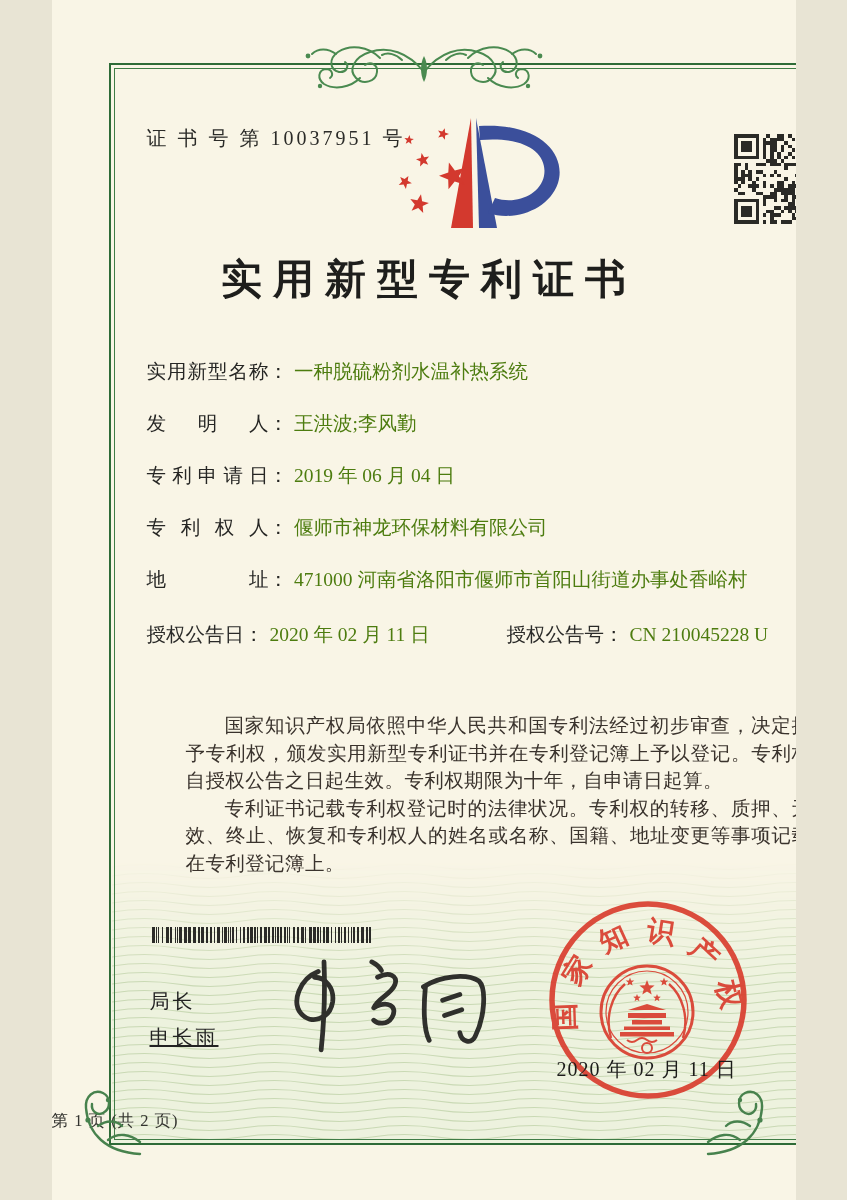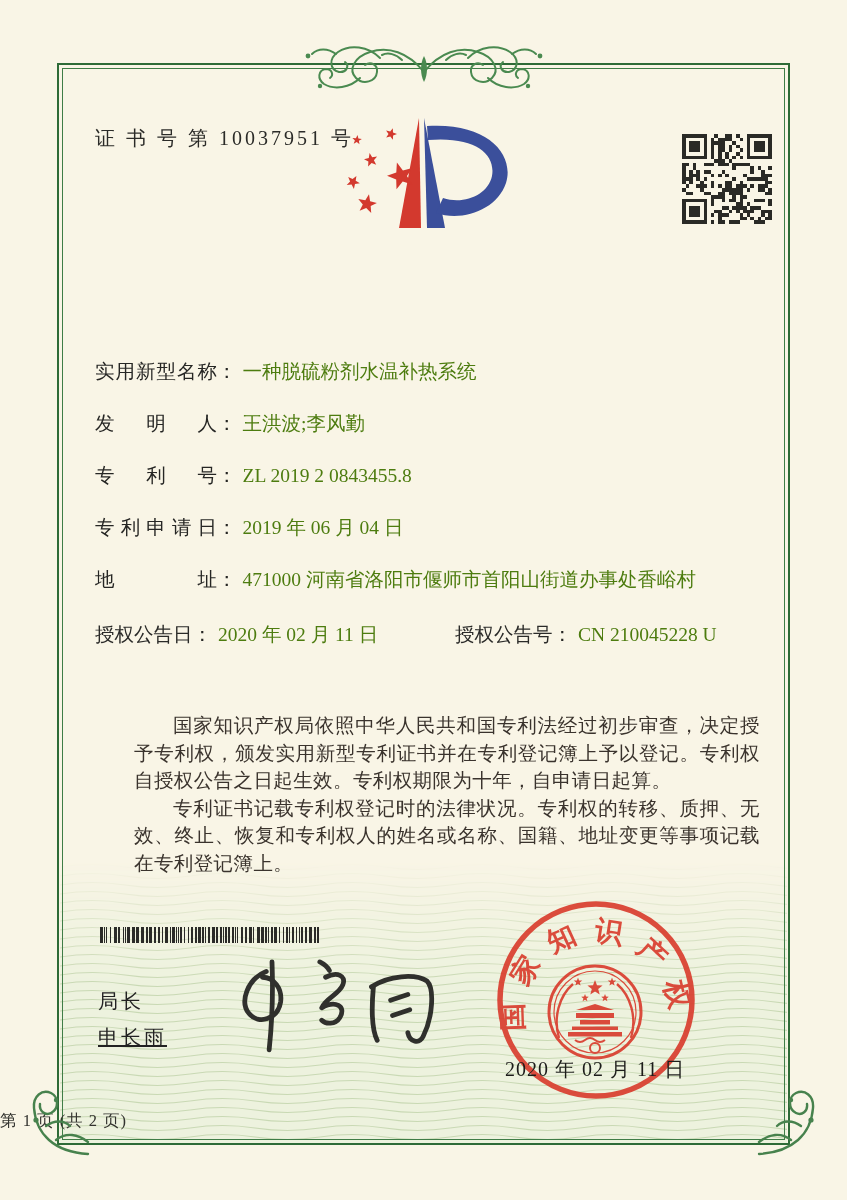--- a/index.html
+++ b/index.html
@@ -1,18 +1,18 @@
 <!DOCTYPE html>
 <html><head>
 <meta charset="utf-8">
 <style>
   * { margin:0; padding:0; box-sizing:border-box; }
   body { background:#e8e4d4; font-family:"Liberation Serif","DejaVu Serif",serif; }
   .page {
-    position:relative; width:847px; height:1200px; margin:0 auto;
+    position:relative; width:744px; height:1200px; margin:0 auto;
     background:#f9f5e6; overflow:hidden;
   }
   
   .frame {
     position:absolute; left:57px; top:63px; width:733px; height:1082px;
     border:2.5px solid #2e6b37; z-index:1;
   }
   .frame::after {
     content:""; position:absolute; left:3px; top:3px; right:3px; bottom:3px;
     border:1px solid #3f7d46;
@@ -463,26 +463,27 @@
         <rect x="11" y="24" width="1" height="1"></rect>
         <rect x="13" y="24" width="1" height="1"></rect>
         <rect x="14" y="24" width="1" height="1"></rect>
         <rect x="15" y="24" width="1" height="1"></rect>
         <rect x="20" y="24" width="1" height="1"></rect>
         <rect x="21" y="24" width="1" height="1"></rect>
         <rect x="22" y="24" width="1" height="1"></rect>
       </g>
   </svg>
 
+  <div class="title">实用新型专利证书</div>
 
   <div class="fields">
     <div class="frow"><span class="flabel">实用新型名称</span><span class="fcolon">：</span><span class="fvalue">一种脱硫粉剂水温补热系统</span></div>
     <div class="frow"><span class="flabel">发明人</span><span class="fcolon">：</span><span class="fvalue">王洪波;李风勤</span></div>
-    <div class="frow"><span class="flabel">专利号</span><span class="fcolon">：</span><span class="fvalue">ZL 2019 2 0843455.8</span></div>
     <div class="frow"><span class="flabel">专利申请日</span><span class="fcolon">：</span><span class="fvalue">2019 年 06 月 04 日</span></div>
+    <div class="frow"><span class="flabel">专利权人</span><span class="fcolon">：</span><span class="fvalue">偃师市神龙环保材料有限公司</span></div>
     <div class="frow"><span class="flabel">地址</span><span class="fcolon">：</span><span class="fvalue">471000 河南省洛阳市偃师市首阳山街道办事处香峪村</span></div>
     <div class="frow grant">
       <span>授权公告日</span><span class="fcolon">：</span><span class="fvalue">2020 年 02 月 11 日</span>
       <span class="grant-right">授权公告号</span><span class="fcolon">：</span><span class="fvalue">CN 210045228 U</span>
     </div>
   </div>
 
   <div class="paras">
     <p>国家知识产权局依照中华人民共和国专利法经过初步审查，决定授予专利权，颁发实用新型专利证书并在专利登记簿上予以登记。专利权自授权公告之日起生效。专利权期限为十年，自申请日起算。</p>
     <p>专利证书记载专利权登记时的法律状况。专利权的转移、质押、无效、终止、恢复和专利权人的姓名或名称、国籍、地址变更等事项记载在专利登记簿上。</p>

